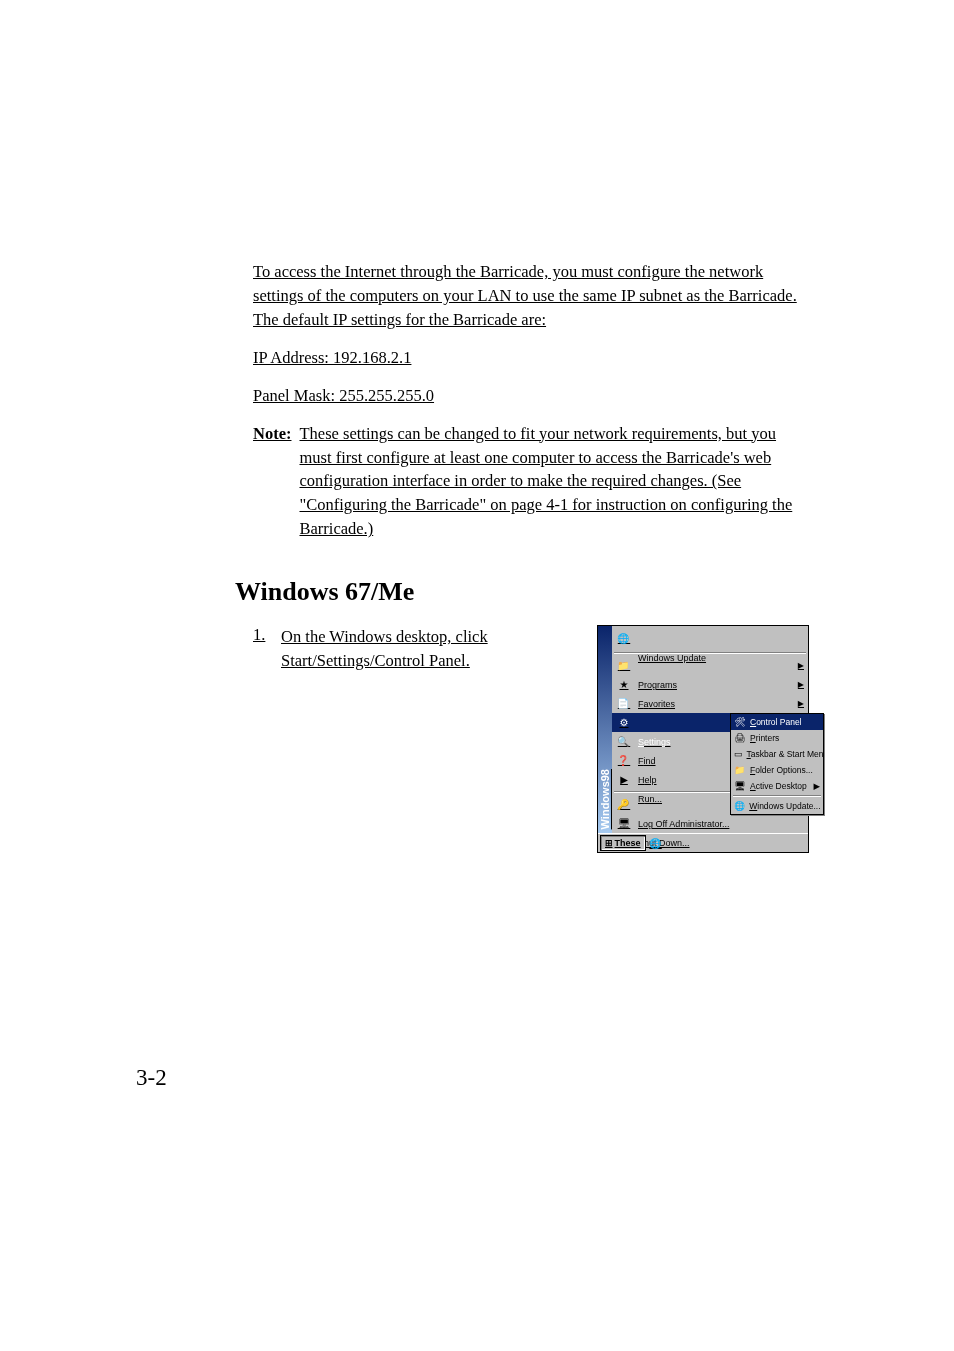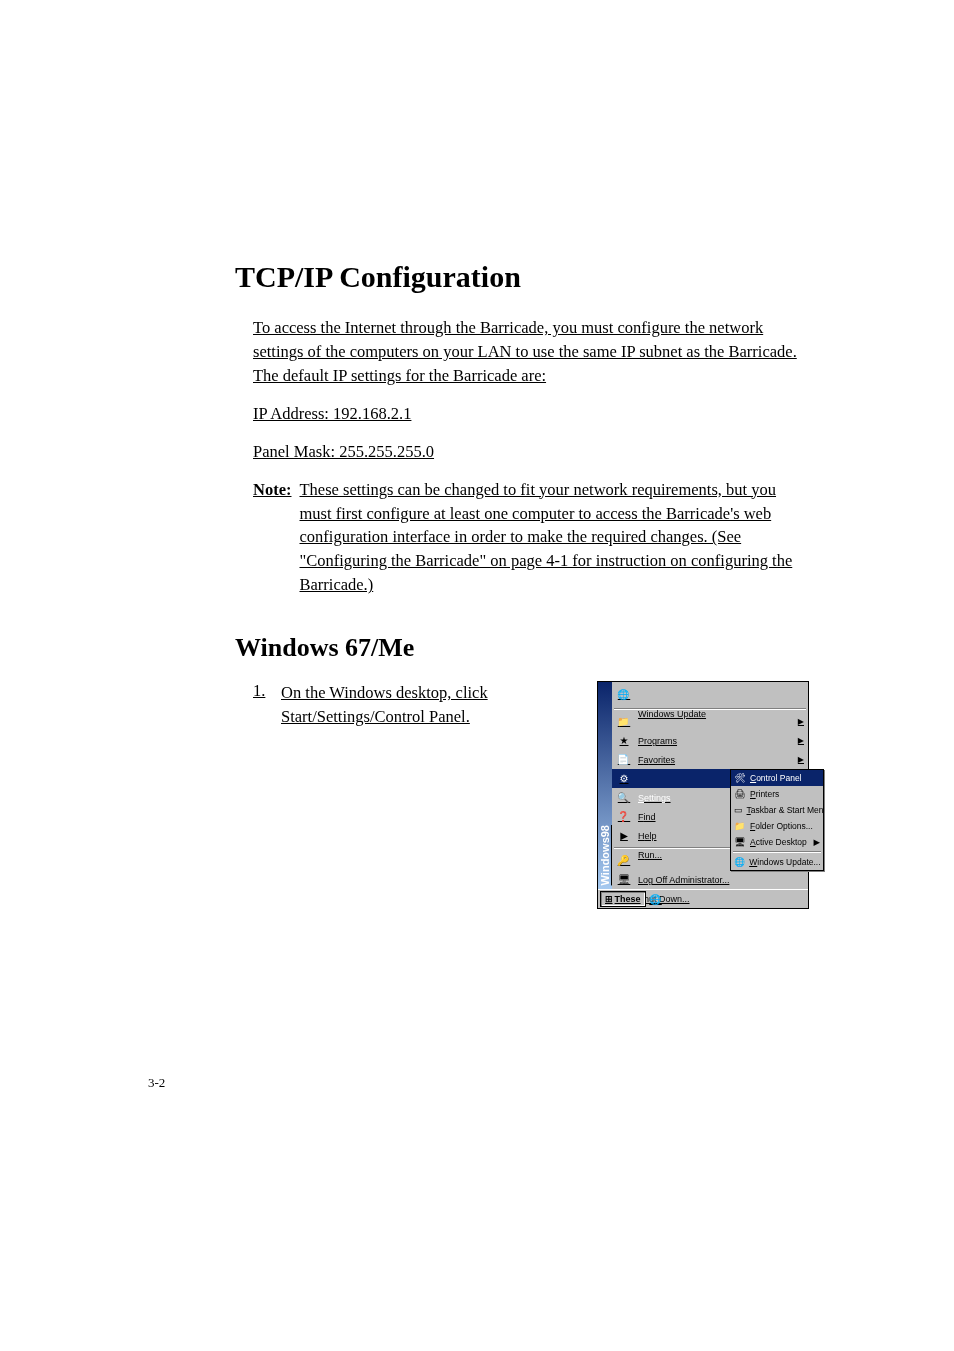--- a/index.html
+++ b/index.html
@@ -67,23 +67,23 @@
     flex-shrink: 0;
   }
   .step-text {
     font-size: 16.5px;
     line-height: 1.45;
     flex: 1;
     padding-right: 18px;
   }
   .page-number {
     position: absolute;
-    left: 148px;
+    left: 136px;
     bottom: 260px;
-    font-size: 13px;
+    font-size: 23px;
   }
 
   
   .shot {
     width: 210px;
     flex-shrink: 0;
     border: 1px solid #000;
     background: #c0c0c0;
     font-family: "MS Sans Serif", Tahoma, Arial, sans-serif;
     font-size: 9px;
@@ -213,21 +213,20 @@
     justify-content: center;
     font-size: 10px;
   }
   .u { text-decoration: underline; }
 </style>
 </head>
 <body>
 
 <div class="page">
 
-  <h1>TCP/IP Configuration</h1>
 
   <div class="body-block">
     <p>To access the Internet through the Barricade, you must configure the network settings of the computers on your LAN to use the same IP subnet as the Barricade. The default IP settings for the Barricade are:</p>
     <p>IP Address: 192.168.2.1</p>
     <p>Panel Mask: 255.255.255.0</p>
     <div class="note">
       <div class="note-label">Note:</div>
       <div>These settings can be changed to fit your network requirements, but you must first configure at least one computer to access the Barricade's web configuration interface in order to make the required changes. (See "Configuring the Barricade" on page 4-1 for instruction on configuring the Barricade.)</div>
     </div>
   </div>

